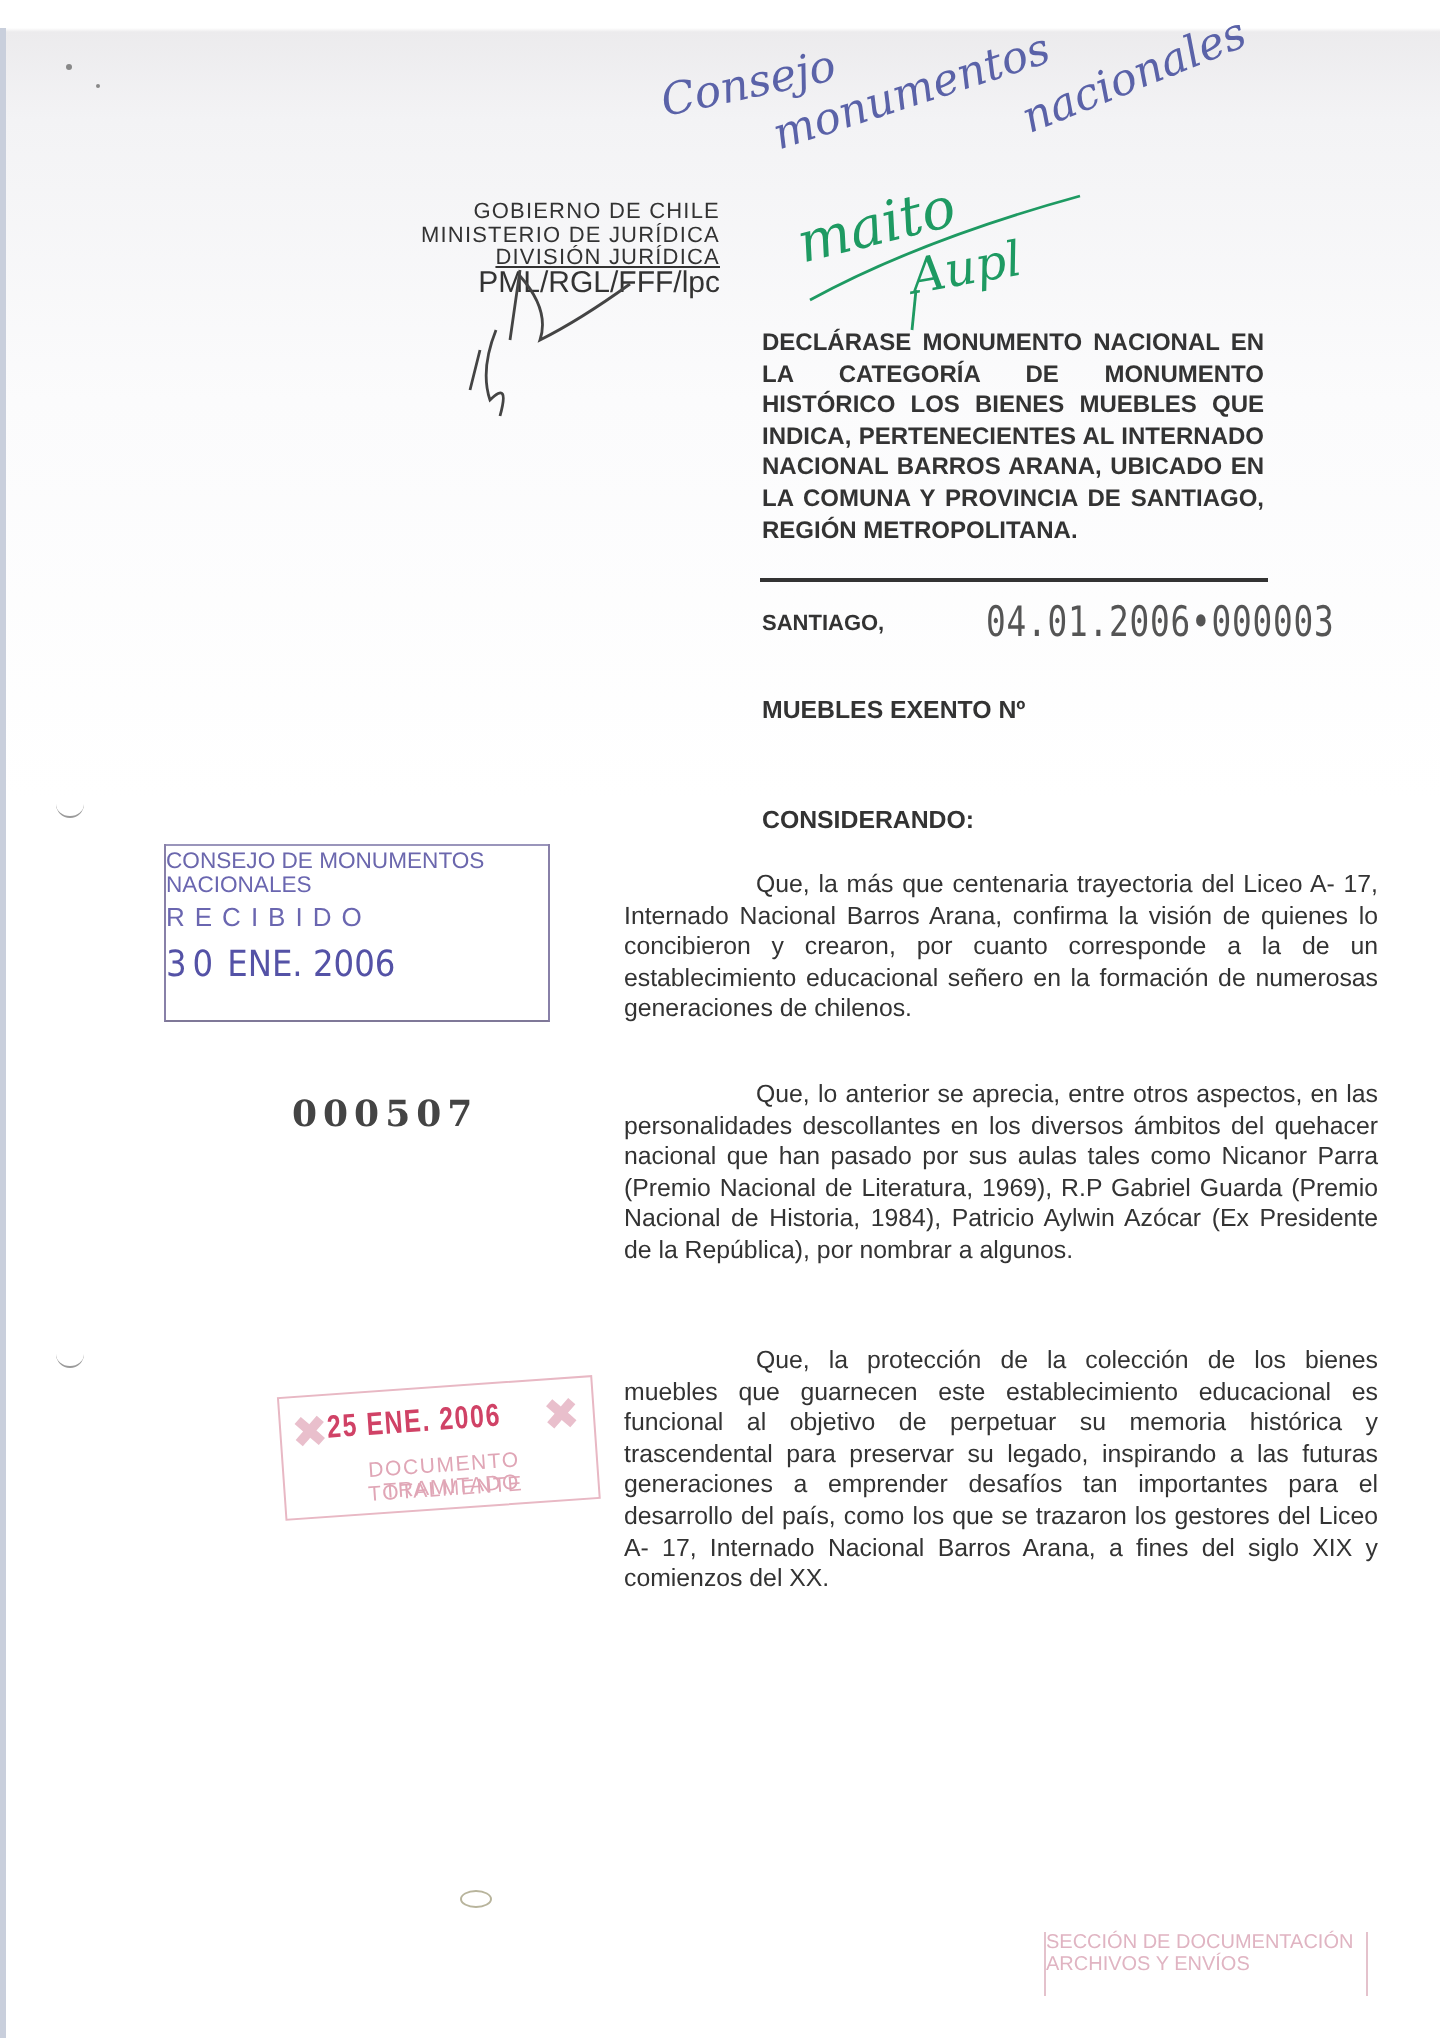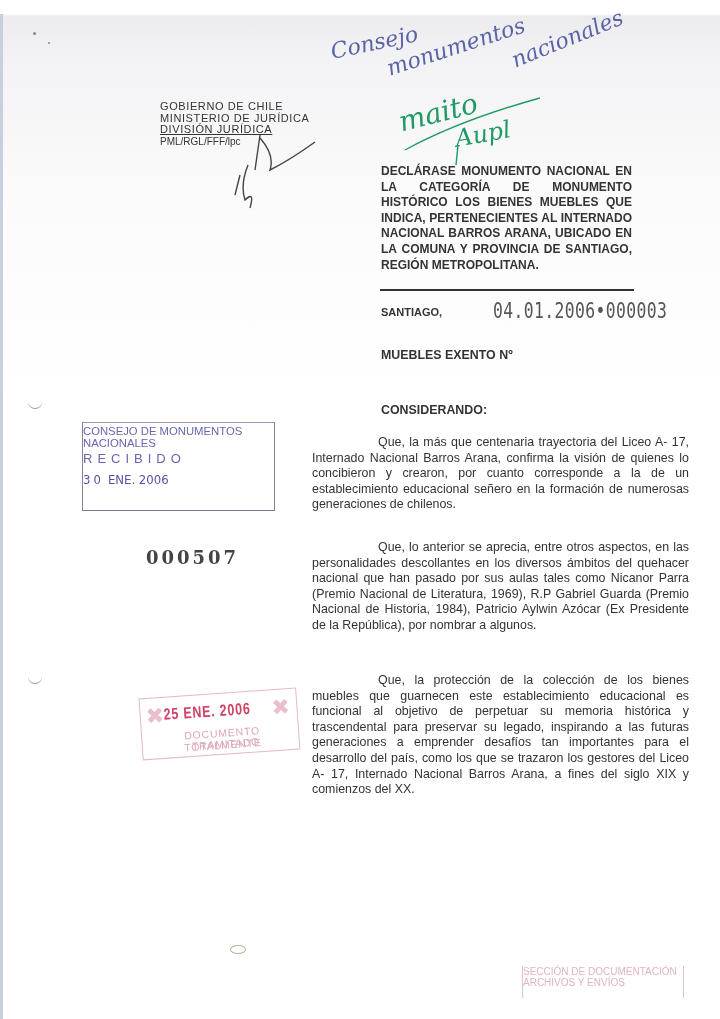--- a/index.html
+++ b/index.html
@@ -10,23 +10,23 @@
       color: #2a2a2a;
     }
     .page {
       position: absolute; left: 0; top: 0; width: 720px; height: 1019px;
       background: linear-gradient(180deg, #ffffff 0px, #ffffff 14px, #ecebed 16px, #f3f3f5 60px, #fbfbfc 200px, #ffffff 400px);
     }
     .left-edge { position: absolute; left: 0; top: 14px; width: 3px; height: 1005px; background: #c9cfdc; }
     .punch-hole { position: absolute; width: 14px; height: 8px; border-bottom: 1.5px solid #9a9a9a; border-radius: 0 0 10px 10px; }
     .speck { position: absolute; width: 3px; height: 3px; border-radius: 50%; background: #888; }
 
-    .header-block { position: absolute; left: 160px; top: 101px; width: 200px; text-align: left; font-size: 11px; line-height: 11.5px; letter-spacing: 0.6px; color: #333; }
+    .header-block { position: absolute; left: 160px; top: 101px; width: 200px; text-align: right; font-size: 11px; line-height: 11.5px; letter-spacing: 0.6px; color: #333; }
     .header-block .u { text-decoration: underline; }
-    .header-block .initials { font-size: 10px; letter-spacing: 0; }
+    .header-block .initials { font-size: 15px; letter-spacing: 0; }
 
     .handwriting-blue { position: absolute; font-family: "DejaVu Serif", serif; font-style: italic; color: #5a62a8; font-size: 22px; }
     .handwriting-green { position: absolute; font-family: "DejaVu Serif", serif; font-style: italic; color: #1e9a62; font-size: 28px; }
 
     .title-block {
       position: absolute; left: 381px; top: 164px; width: 251px;
       font-weight: bold; font-size: 12px; line-height: 15.6px; color: #333;
       text-align: justify; text-align-last: left;
     }
     .title-rule { position: absolute; left: 380px; top: 289px; width: 254px; height: 2px; background: #333; }
@@ -45,21 +45,21 @@
 
     .stamp-received {
       position: absolute; left: 82px; top: 422px; width: 191px; height: 88px;
       border-left: 1px solid #8880a8; border-right: 1px solid #8880a8; border-bottom: 1.5px solid #7f7898;
       color: #6a66b0; 
     }
     .stamp-received .top-line { position: absolute; left: 0; top: 0; width: 100%; height: 1px; background: #9a95bb; }
     .stamp-received .l1 { font-size: 11.3px; margin-top: 3px; line-height: 12px; color: #6b67ad; }
     .stamp-received .l2 { font-size: 11.3px; line-height: 12px; }
     .stamp-received .l3 { font-size: 13px; letter-spacing: 5px; margin-top: 2px; color: #6a66b0; }
-    .stamp-received .l4 { font-size: 13px; margin-top: 6px; font-family: "DejaVu Sans Condensed", "DejaVu Sans", sans-serif; color: #5452a6; }
+    .stamp-received .l4 { font-size: 18px; margin-top: 6px; font-family: "DejaVu Sans Condensed", "DejaVu Sans", sans-serif; color: #5452a6; }
     .stamp-received .l4 .d { letter-spacing: 3px; margin-right: 4px; }
 
     .doc-number { position: absolute; left: 146px; top: 547px; font-family: "DejaVu Serif", serif; font-size: 18px; letter-spacing: 3px; color: #444; font-weight: bold; }
 
     .stamp-tramitado {
       position: absolute; left: 140px; top: 675px; width: 158px; height: 86px;
       transform: rotate(-4deg); color: #d55a76; text-align: center;
     }
     .stamp-tramitado .frame { position: absolute; left: 0; top: 18px; width: 156px; height: 60px; border: 1px solid #e8b8c4; }
     .stamp-tramitado .date { position: absolute; left: 24px; top: 27px; font-size: 16px; font-weight: bold; color: #d04266; transform: scaleX(0.78); transform-origin: left top; letter-spacing: 1px; }

